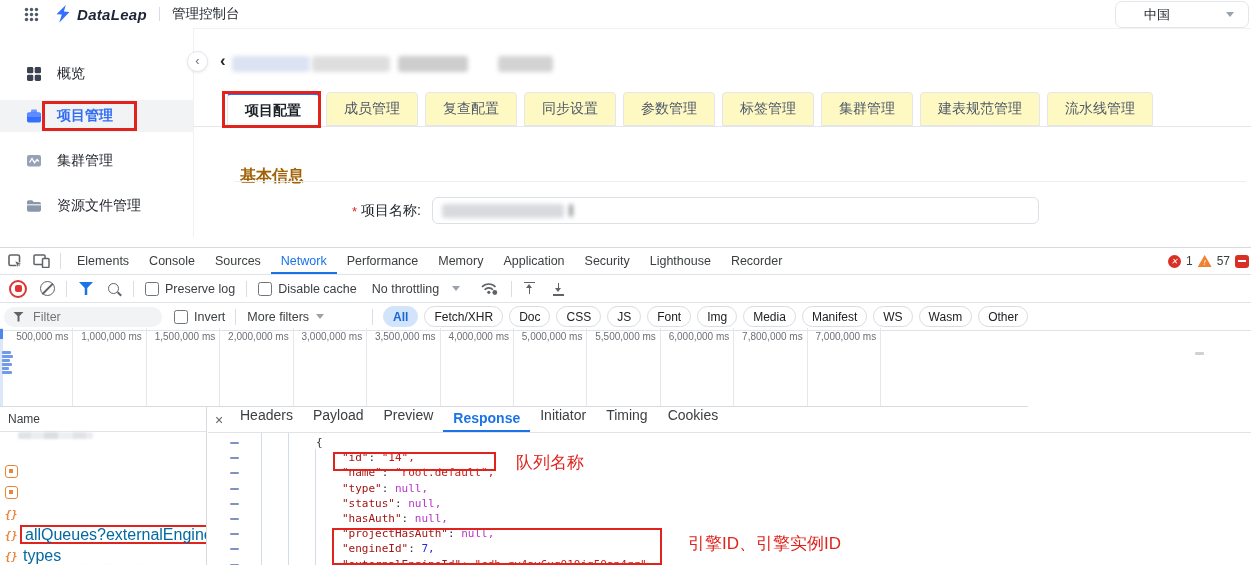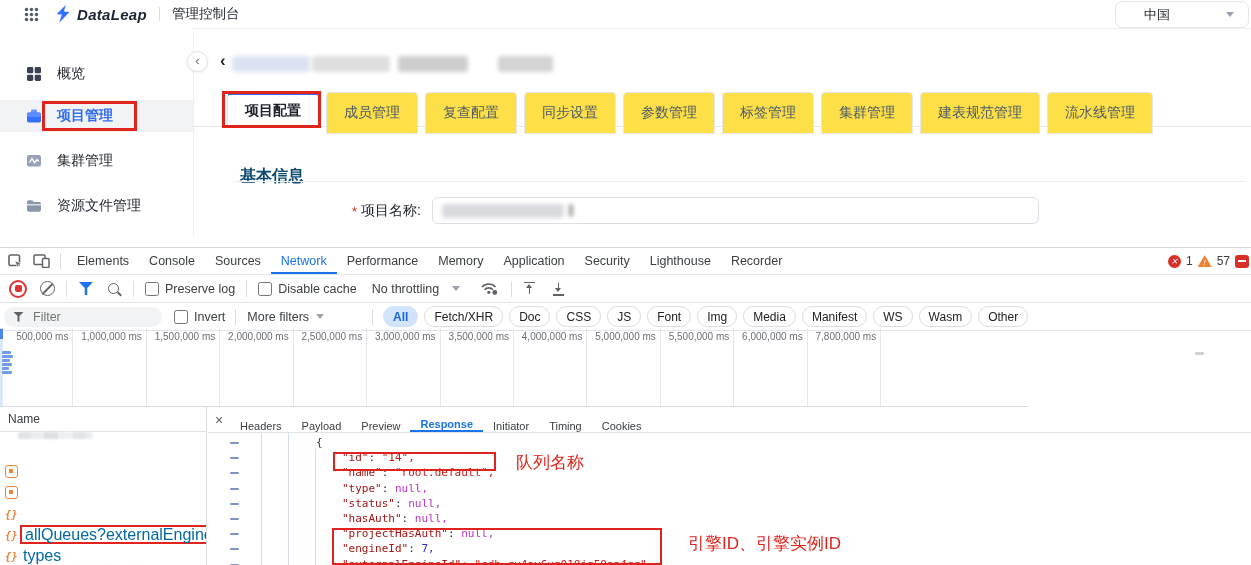--- a/index.html
+++ b/index.html
@@ -34,26 +34,26 @@
 
   
   .back-chevron{position:absolute;left:220px;top:51px;font-size:17px;font-weight:700;color:#1d2129;cursor:pointer;}
   .back-chevron::before{content:"‹";}
   .blur-block{position:absolute;height:16px;border-radius:3px;filter:blur(2px);}
   .mosaic{background:
       repeating-linear-gradient(90deg,#c9ccd1 0 13px,#dcdee1 13px 26px,#c1c4c9 26px 40px,#e0e2e5 40px 55px),
       repeating-linear-gradient(0deg,rgba(255,255,255,.45) 0 9px,rgba(110,115,122,.22) 9px 18px);
       background-blend-mode:overlay;filter:blur(1.3px);border-radius:2px;}
   .tabs-row{position:absolute;left:227px;top:92px;display:flex;gap:7px;z-index:2;}
-  .tab{height:42px;display:flex;align-items:center;padding:0 17px;border:1px solid #e5e6eb;
-       border-radius:4px 4px 0 0;background:#fde047;color:#4e5969;font-size:14px;box-sizing:border-box;cursor:pointer;}
+  .tab{height:34px;display:flex;align-items:center;padding:0 17px;border:1px solid #e5e6eb;
+       border-radius:4px 4px 0 0;background:#fef9c3;color:#4e5969;font-size:14px;box-sizing:border-box;cursor:pointer;}
   .tab.active{background:#fff;border-top:3px solid #2f6bf4;border-bottom:1px solid #fff;height:35px;
               color:#1d2129;font-weight:700;}
   .tabs-baseline{position:absolute;left:193px;right:0;top:126px;height:1px;background:#e5e6eb;z-index:1;}
-  .section-title{position:absolute;left:240px;top:153px;font-size:16px;font-weight:700;color:#0c4a6e;}
+  .section-title{position:absolute;left:240px;top:153px;font-size:16px;font-weight:700;color:#a16207;}
   .section-divider{position:absolute;left:235px;right:5px;top:181px;height:1px;background:#ebedf0;}
   .required-mark{position:absolute;left:352px;top:204px;color:#e0231d;font-size:13px;}
   .field-label{position:absolute;left:361px;top:202px;font-size:14px;color:#1d2129;}
   .project-input{position:absolute;left:432px;top:197px;width:607px;height:27px;border:1px solid #dcdfe6;
                  border-radius:6px;background:#fff;box-sizing:border-box;}
 
   
   .devtools{position:absolute;left:0;top:237px;width:1251px;height:328px;background:#fff;
             border-top:1px solid #d6d9dd;font-size:12px;color:#3c4043;box-sizing:border-box;margin-top:10px;}
   .dt-row1{height:26px;display:flex;align-items:center;border-bottom:1px solid #e0e3e7;}
@@ -126,21 +126,21 @@
   .net-label{font-size:16px;color:#0369a1;white-space:nowrap;}
   .net-row.redacted .net-label{width:148px;height:17px;}
   .net-row.boxed .net-label{border:2.5px solid #e0231d;padding:0 3px;margin-left:-3px;line-height:15px;}
   .scroll-thumb{position:absolute;left:213px;top:313px;width:8px;height:16px;border-radius:4px;background:#c5c7ca;cursor:pointer;}
 
   
   .resp-panel{position:absolute;left:208px;top:159px;right:0;bottom:0;background:#fff;}
   .resp-tabs{height:25px;border-bottom:1px solid #e0e3e7;display:flex;align-items:center;}
   .close-x{width:22px;height:25px;display:flex;align-items:center;justify-content:center;
            font-size:14px;color:#5f6368;cursor:pointer;}
-  .resp-tab{padding:0 10px;height:25px;display:flex;align-items:flex-end;font-size:11px;color:#3c4043;
+  .resp-tab{padding:0 10px;height:25px;display:flex;align-items:flex-start;font-size:14px;color:#3c4043;
             box-sizing:border-box;cursor:pointer;}
   .resp-tab.active{color:#1a73e8;border-bottom:2.5px solid #1a73e8;padding-top:2.5px;font-weight:700;}
   .code-area{position:absolute;left:0;top:26px;right:0;bottom:0;overflow:hidden;padding-top:2px;}
   .indent-guide{position:absolute;width:1px;background:#d4dbec;top:0;bottom:0;}
   .code-line{position:relative;height:15.2px;line-height:15.2px;white-space:pre;
              font-family:"DejaVu Sans Mono",monospace;font-size:11px;color:#333;}
   .code-line::before{content:"";position:absolute;left:22px;top:7px;width:9px;height:2px;background:#8191c2;border-radius:1px;}
   .code-line.i3{padding-left:108px;} .code-line.i4{padding-left:134px;}
   .jkey{color:#a31515;} .jsep{color:#333;}
   .str{color:#c41a16;} .nul{color:#b636c8;} .num{color:#2d2dd4;} .pln{color:#333;}
@@ -438,37 +438,37 @@
     <div class="timeline">
 
         <div class="tl-cell"><span>500,000 ms</span></div>
 
         <div class="tl-cell"><span>1,000,000 ms</span></div>
 
         <div class="tl-cell"><span>1,500,000 ms</span></div>
 
         <div class="tl-cell"><span>2,000,000 ms</span></div>
 
-        <div class="tl-cell"><span>2,500,000 ms</span></div>
 
         <div class="tl-cell"><span>3,000,000 ms</span></div>
 
         <div class="tl-cell"><span>3,500,000 ms</span></div>
 
         <div class="tl-cell"><span>4,000,000 ms</span></div>
 
 
         <div class="tl-cell"><span>5,000,000 ms</span></div>
 
         <div class="tl-cell"><span>5,500,000 ms</span></div>
 
         <div class="tl-cell"><span>6,000,000 ms</span></div>
 
         <div class="tl-cell"><span>7,800,000 ms</span></div>
 
+        <div class="tl-cell"><span>7,000,000 ms</span></div>
       </div>
     <div class="tl-strip"></div>
     <div class="tl-strip-cap"></div>
     <div class="tl-bar" style="left:2px;top:103px;width:9px;"></div>
     <div class="tl-bar" style="left:2px;top:107px;width:11px;"></div>
     <div class="tl-bar" style="left:2px;top:111px;width:8px;"></div>
     <div class="tl-bar" style="left:2px;top:115px;width:10px;"></div>
     <div class="tl-bar" style="left:2px;top:119px;width:7px;"></div>
     <div class="tl-bar" style="left:2px;top:123px;width:10px;"></div>
     <div class="tl-dash"></div>

